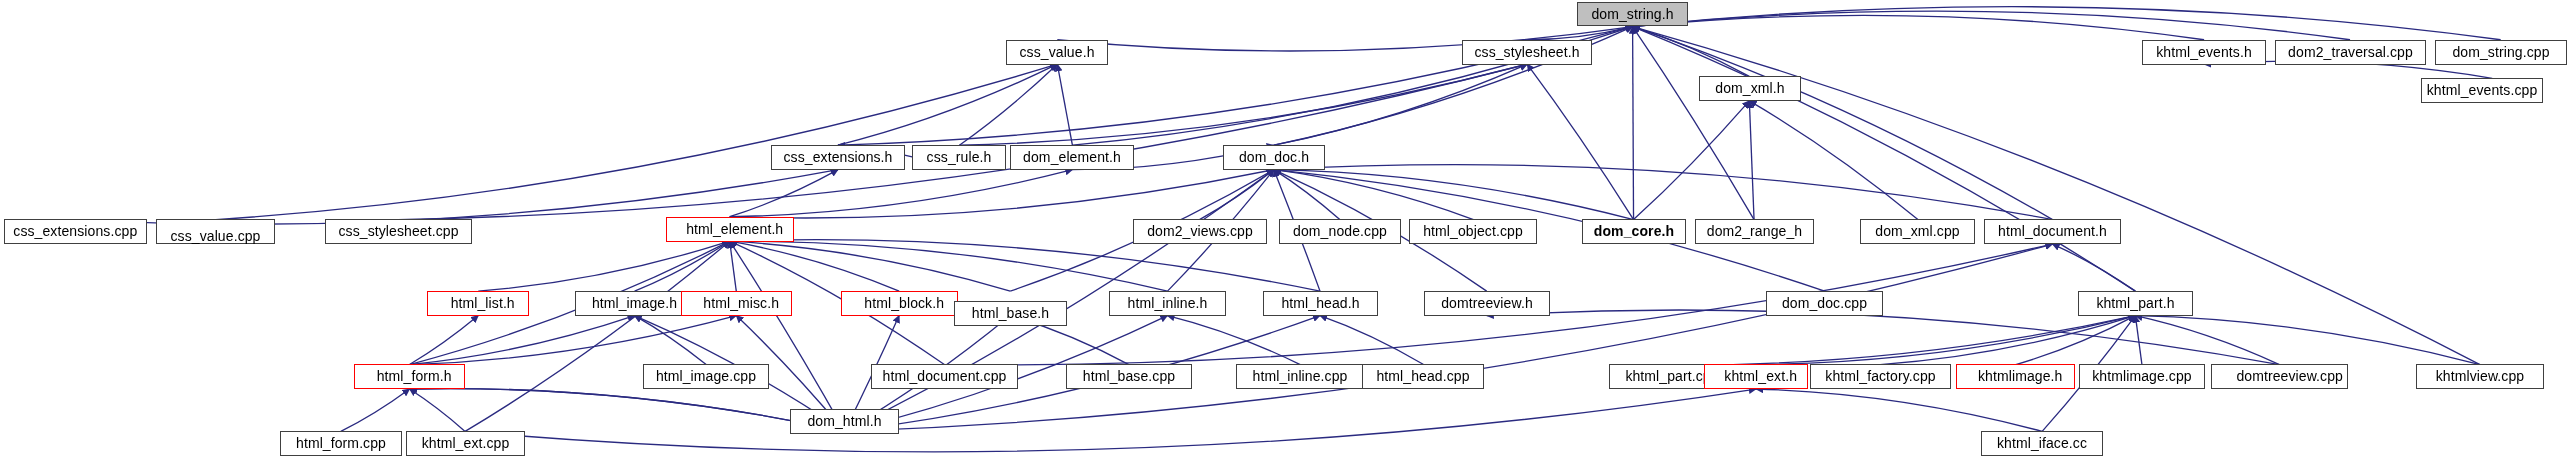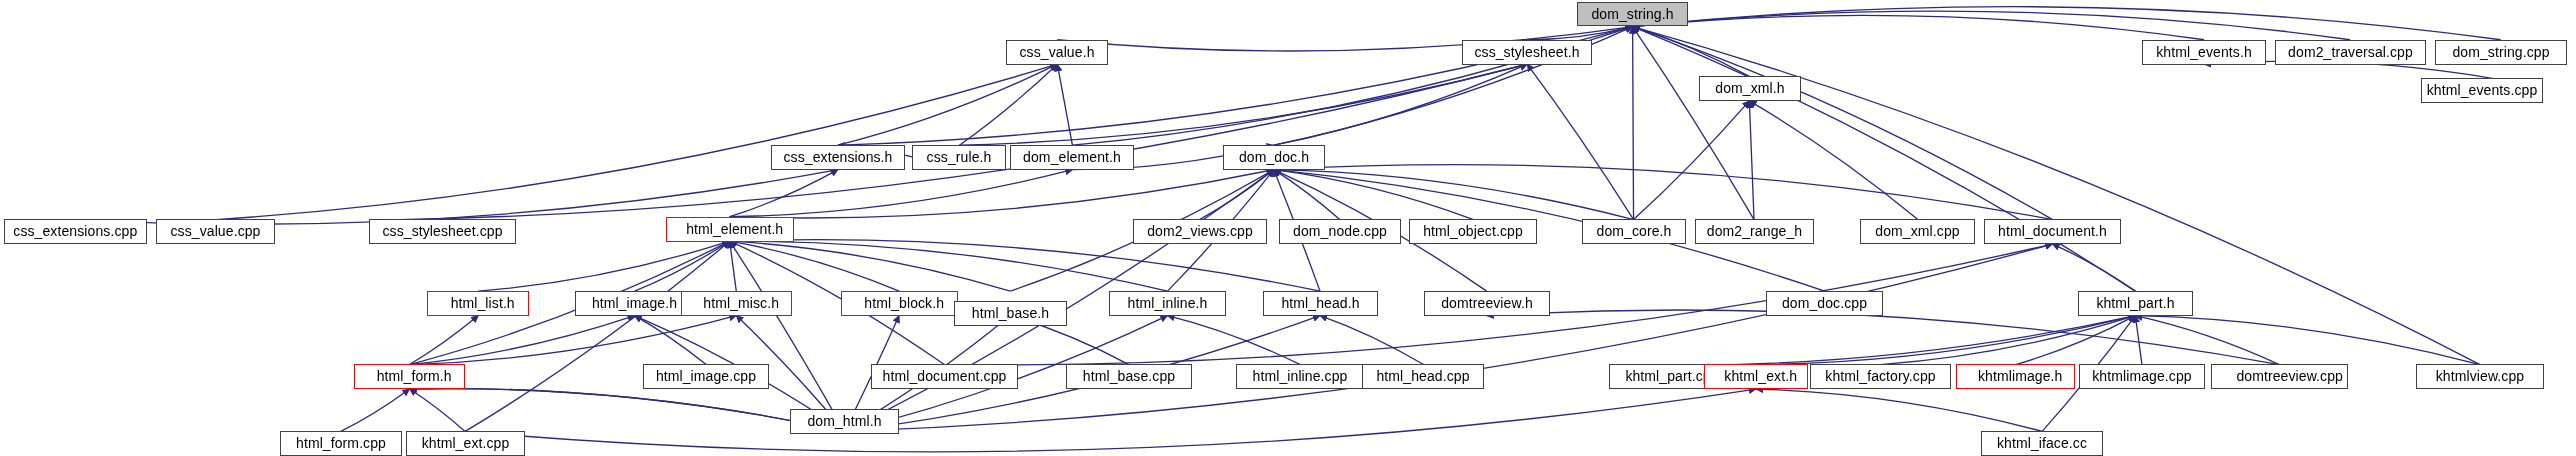--- a/index.html
+++ b/index.html
@@ -177,39 +177,39 @@
     </div>
     <div class="node" style="left: 1010px; top: 145px; width: 124px;">
       <span>dom_element.h</span>
     </div>
     <div class="node" style="left: 1223px; top: 145px; width: 102px;">
       <span>dom_doc.h</span>
     </div>
     <div class="node" style="left: 3.8px; top: 219px; width: 143px;">
       <span>css_extensions.cpp</span>
     </div>
-    <div class="node" style="left: 156px; top: 219px; width: 119px;">
+    <div class="node" style="left: 156px; top: 219px; width: 119px; align-items: flex-end;">
       <span>css_value.cpp</span>
     </div>
-    <div class="node" style="left: 325px; top: 219px; width: 147px; margin-left: 44px;">
+    <div class="node" style="left: 325px; top: 219px; width: 147px;">
       <span>css_stylesheet.cpp</span>
     </div>
     <div class="node hl" style="left: 666px; top: 217px; width: 128px;">
       <span>html_element.h</span>
     </div>
     <div class="node" style="left: 1133px; top: 219px; width: 134px;">
       <span>dom2_views.cpp</span>
     </div>
     <div class="node" style="left: 1279px; top: 219px; width: 122px;">
       <span>dom_node.cpp</span>
     </div>
     <div class="node" style="left: 1409px; top: 219px; width: 128px;">
       <span>html_object.cpp</span>
     </div>
-    <div class="node" style="left: 1582px; top: 219px; width: 104px;">
+    <div class="node" style="left: 1582px; top: 219px; width: 104px; font-weight: bold;">
       <span>dom_core.h</span>
     </div>
     <div class="node" style="left: 1695px; top: 219px; width: 119px;">
       <span>dom2_range_h</span>
     </div>
     <div class="node" style="left: 1860px; top: 219px; width: 115px;">
       <span>dom_xml.cpp</span>
     </div>
     <div class="node" style="left: 1984px; top: 219px; width: 137px;">
       <span>html_document.h</span>

